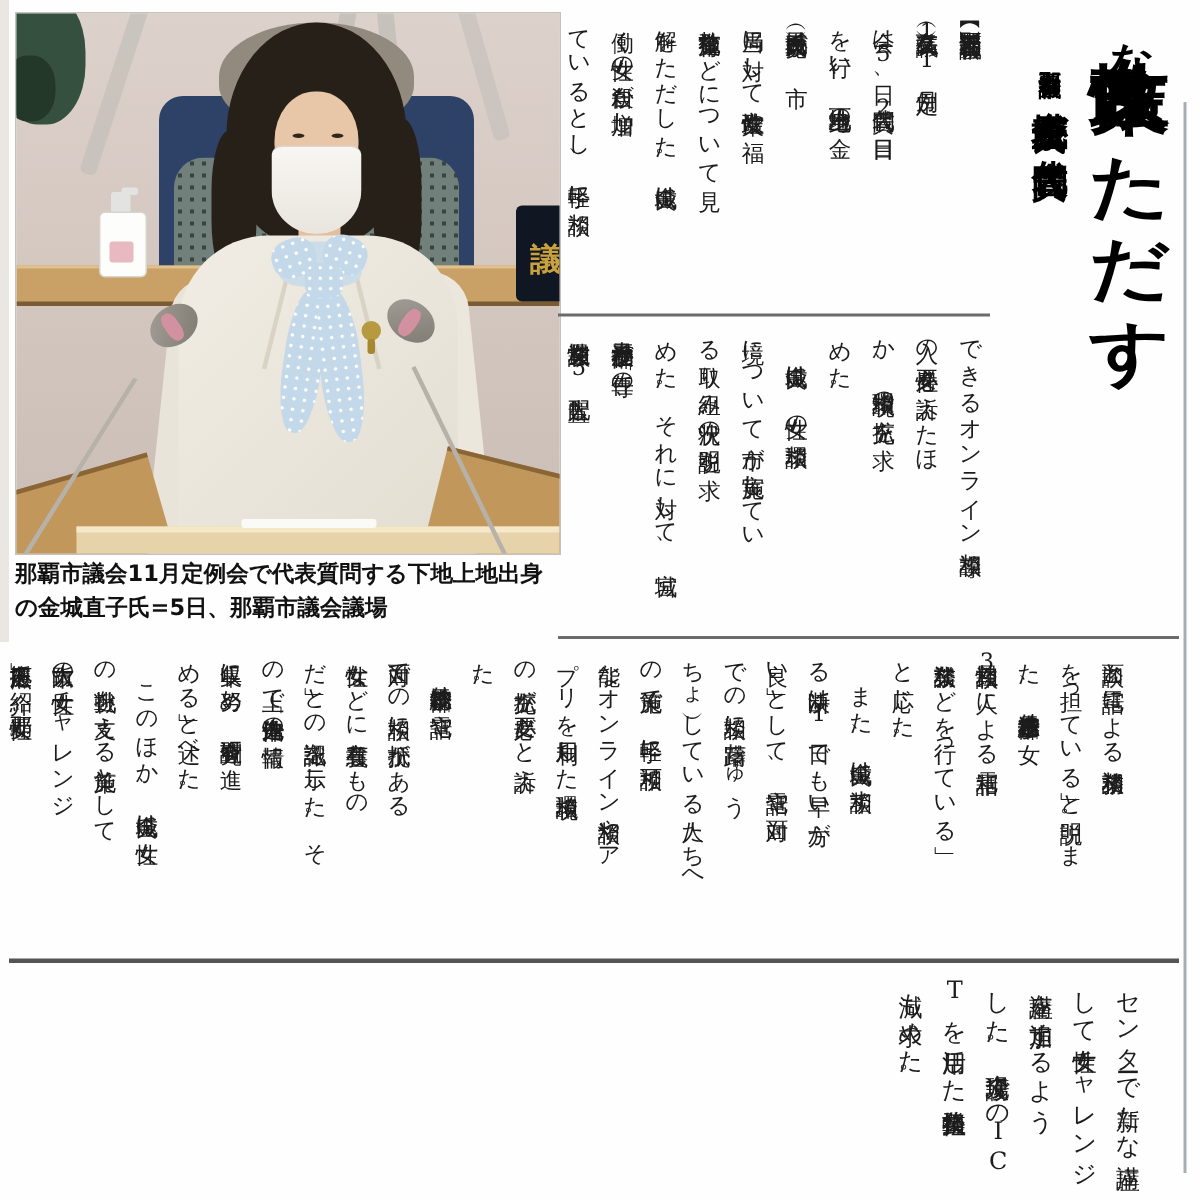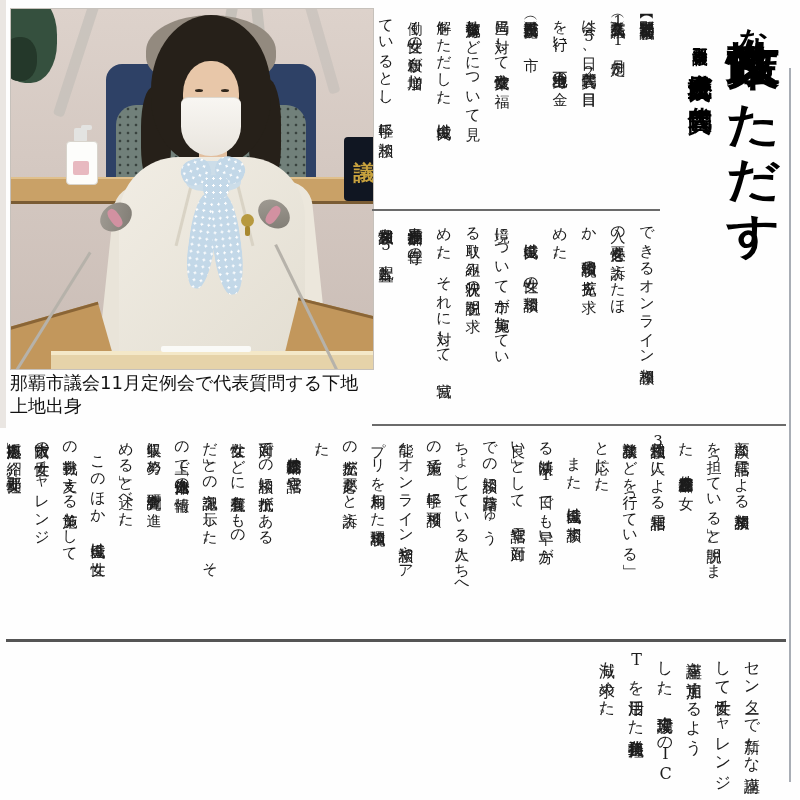--- a/index.html
+++ b/index.html
@@ -23,22 +23,22 @@
   .h-big{font-size:46px;letter-spacing:2px;}
   .h-small{font-size:26px;letter-spacing:1px;}
   .headline-sub{position:absolute;left:674px;top:36px;width:42px;height:372px;
         writing-mode:vertical-rl;text-orientation:upright;color:#000;}
   .kicker{font-family:"DejaVu Sans","Liberation Sans",sans-serif;font-weight:bold;
         font-size:15px;letter-spacing:0.5px;margin-inline-end:16px;}
   .subhead{font-weight:bold;font-size:24px;letter-spacing:1px;}
 
   
   .caption{position:absolute;left:10px;top:371px;width:364px;
-        font-family:"DejaVu Sans","Liberation Sans",sans-serif;font-weight:normal;
-        font-size:18px;line-height:23px;color:#111;}
+        font-family:"DejaVu Sans","Liberation Sans",sans-serif;font-weight:bold;
+        font-size:15px;line-height:23px;color:#111;}
 
   
   .rule{position:absolute;background:#6b6b6b;}
   .ruleA{left:372px;top:209px;width:288px;height:2px;}
   .ruleB{left:372px;top:424px;width:414px;height:2px;}
   .ruleC{left:6px;top:639px;width:780px;height:3px;background:#555;}
   .vrule{left:789px;top:68px;width:2px;height:714px;background:#a8adb5;}
   .edge-strip{left:0;top:0;width:6px;height:428px;background:#eae6e2;}
 
   
@@ -141,20 +141,21 @@
     <div class="abs mic-stand" style="left:38px;top:232px;height:150px;transform:rotate(32deg);"></div>
     <div class="abs mic-head" style="left:88px;top:195px;transform:rotate(-35deg);"></div>
     <div class="abs mic-band" style="left:99px;top:199px;transform:rotate(-35deg);"></div>
     <div class="abs mic-stand" style="left:296px;top:228px;height:150px;transform:rotate(-26deg);"></div>
     <div class="abs mic-head" style="left:246px;top:192px;transform:rotate(35deg);"></div>
     <div class="abs mic-band" style="left:257px;top:196px;transform:rotate(35deg);"></div>
   </div>
 
   <div class="caption">
     <div>那覇市議会11月定例会で代表質問する下地上地出身</div>
+    <div>の金城直子氏=5日、那覇市議会議場</div>
   </div>
 
   <div class="headline-main"><span class="h-big">女性政策</span><span class="h-small">など</span><span class="h-big">ただす</span></div>
 
   <div class="headline-sub"><span class="kicker">那覇市議会</span><span class="subhead">金城直子氏が代表質問</span></div>
 
   <div class="deck deck1">
       <div class="col">【那覇支社】那覇市議会</div>
       <div class="col">（久高友弘議長）11月定例</div>
       <div class="col">会は5日、代表質問2日目</div>

